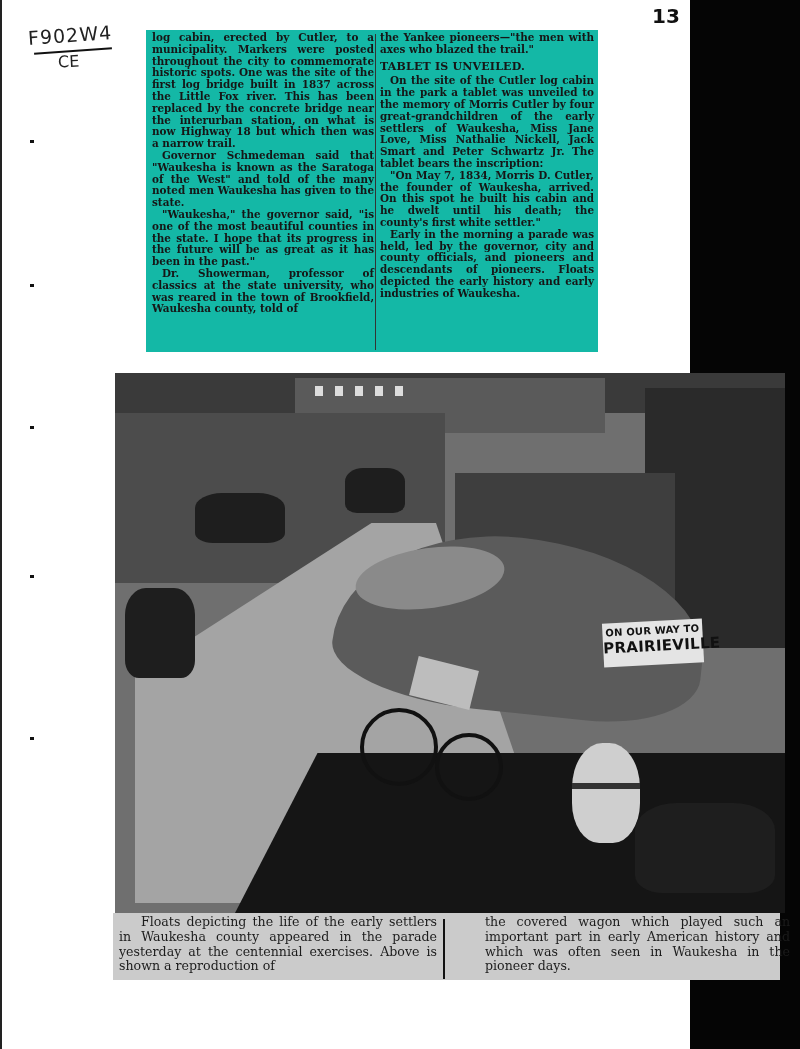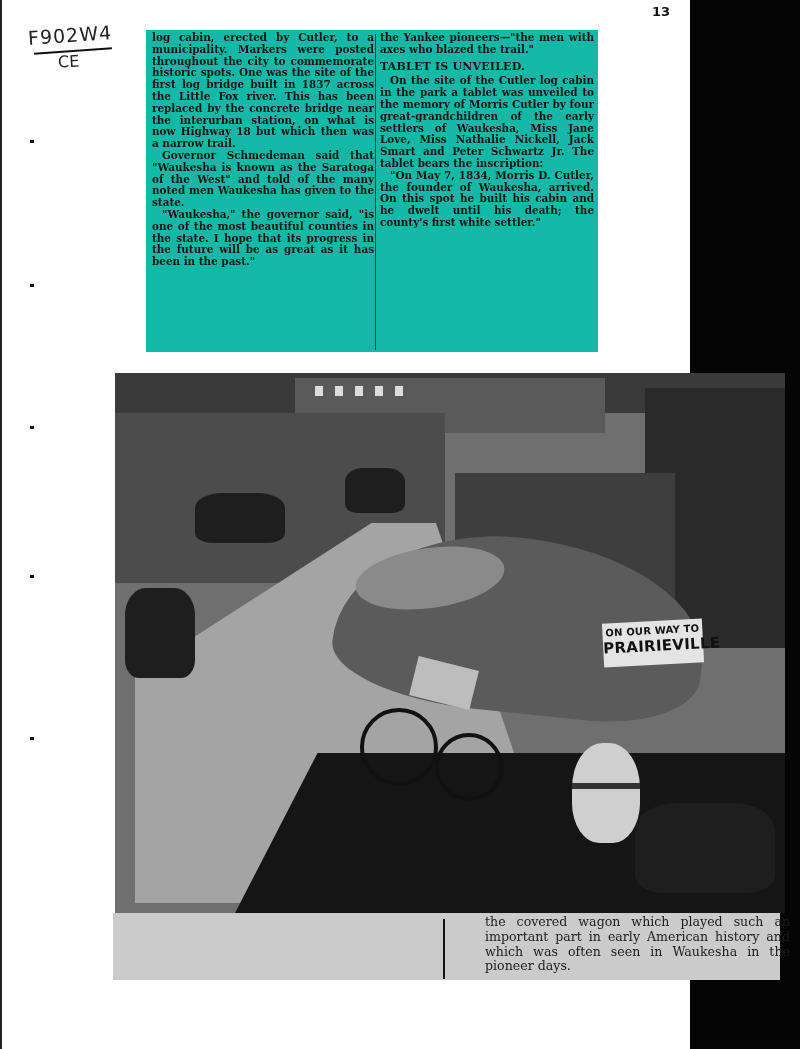--- a/index.html
+++ b/index.html
@@ -16,21 +16,21 @@
     }
     .handwriting {
       position: absolute; left: 24px; top: 24px; width: 110px; height: 50px;
       font-family: "DejaVu Sans", sans-serif; color: #222;
     }
     .hw-top { position: absolute; left: 4px; top: 0; font-size: 19px; letter-spacing: 1px; transform: rotate(-4deg); }
     .hw-line { position: absolute; left: 10px; top: 26px; width: 78px; height: 2px; background: #111; transform: rotate(-4deg); }
     .hw-bot { position: absolute; left: 34px; top: 28px; font-size: 16px; transform: rotate(-3deg); }
     .page-number {
       position: absolute; left: 652px; top: 4px; font-family: "DejaVu Sans", sans-serif;
-      font-size: 13px; color: #111; font-weight: bold;
+      font-size: 20px; color: #111; font-weight: bold;
     }
     .bullet-mark { position: absolute; width: 4px; height: 3px; background: #111; left: 30px; }
 
     .clip {
       position: absolute; background: #14b8a6;
       color: #111; font-family: "DejaVu Serif", serif;
     }
     .col {
       position: absolute; font-size: 10.4px; line-height: 11.8px; text-align: justify;
       font-weight: bold; color: #161616;
@@ -105,27 +105,29 @@
 <div class="bullet-mark" style="top:284px;"></div>
 <div class="bullet-mark" style="top:426px;"></div>
 <div class="bullet-mark" style="top:575px;"></div>
 <div class="bullet-mark" style="top:737px;"></div>
 
 <div class="clip" style="left:146px; top:30px; width:452px; height:322px;">
   <div class="col" style="left:6px; top:2px; width:222px;">
     <p class="noindent">log cabin, erected by Cutler, to a municipality. Markers were posted throughout the city to commemorate historic spots. One was the site of the first log bridge built in 1837 across the Little Fox river. This has been replaced by the concrete bridge near the interurban station, on what is now Highway 18 but which then was a narrow trail.</p>
     <p>Governor Schmedeman said that "Waukesha is known as the Saratoga of the West" and told of the many noted men Waukesha has given to the state.</p>
     <p>"Waukesha," the governor said, "is one of the most beautiful counties in the state. I hope that its progress in the future will be as great as it has been in the past."</p>
+    <p>Dr. Showerman, professor of classics at the state university, who was reared in the town of Brookfield, Waukesha county, told of</p>
   </div>
   <div class="col-rule" style="left:229px; top:4px; height:316px;"></div>
   <div class="col" style="left:234px; top:2px; width:214px;">
     <p class="noindent">the Yankee pioneers—"the men with axes who blazed the trail."</p>
     <h3>TABLET IS UNVEILED.</h3>
     <p>On the site of the Cutler log cabin in the park a tablet was unveiled to the memory of Morris Cutler by four great-grandchildren of the early settlers of Waukesha, Miss Jane Love, Miss Nathalie Nickell, Jack Smart and Peter Schwartz Jr. The tablet bears the inscription:</p>
     <p>"On May 7, 1834, Morris D. Cutler, the founder of Waukesha, arrived. On this spot he built his cabin and he dwelt until his death; the county's first white settler."</p>
+    <p>Early in the morning a parade was held, led by the governor, city and county officials, and pioneers and descendants of pioneers. Floats depicted the early history and early industries of Waukesha.</p>
   </div>
 </div>
 
 <div class="photo">
   <div class="sky"></div>
   <div class="buildings">
     <div class="bldg-window" style="left:20px;"></div>
     <div class="bldg-window" style="left:40px;"></div>
     <div class="bldg-window" style="left:60px;"></div>
     <div class="bldg-window" style="left:80px;"></div>
@@ -147,17 +149,20 @@
   <div class="lamp-band"></div>
   <div class="horse" style="left:520px; top:430px; width:140px; height:90px;"></div>
   <div class="sign-main">
     <span class="sign-line1">ON OUR WAY TO</span>
     <span class="sign-line2">PRAIRIEVILLE</span>
   </div>
   <div class="sign-small"></div>
 </div>
 
 <div class="caption">
+  <div class="cap-col" style="left:6px; width:318px;">
+    <p style="text-indent:22px;">Floats depicting the life of the early settlers in Waukesha county appeared in the parade yesterday at the centennial exercises. Above is shown a reproduction of</p>
+  </div>
   <div class="cap-rule"></div>
   <div class="cap-col" style="left:372px; width:305px;">
     <p>the covered wagon which played such an important part in early American history and which was often seen in Waukesha in the pioneer days.</p>
   </div>
 </div>
 
 </body></html>

